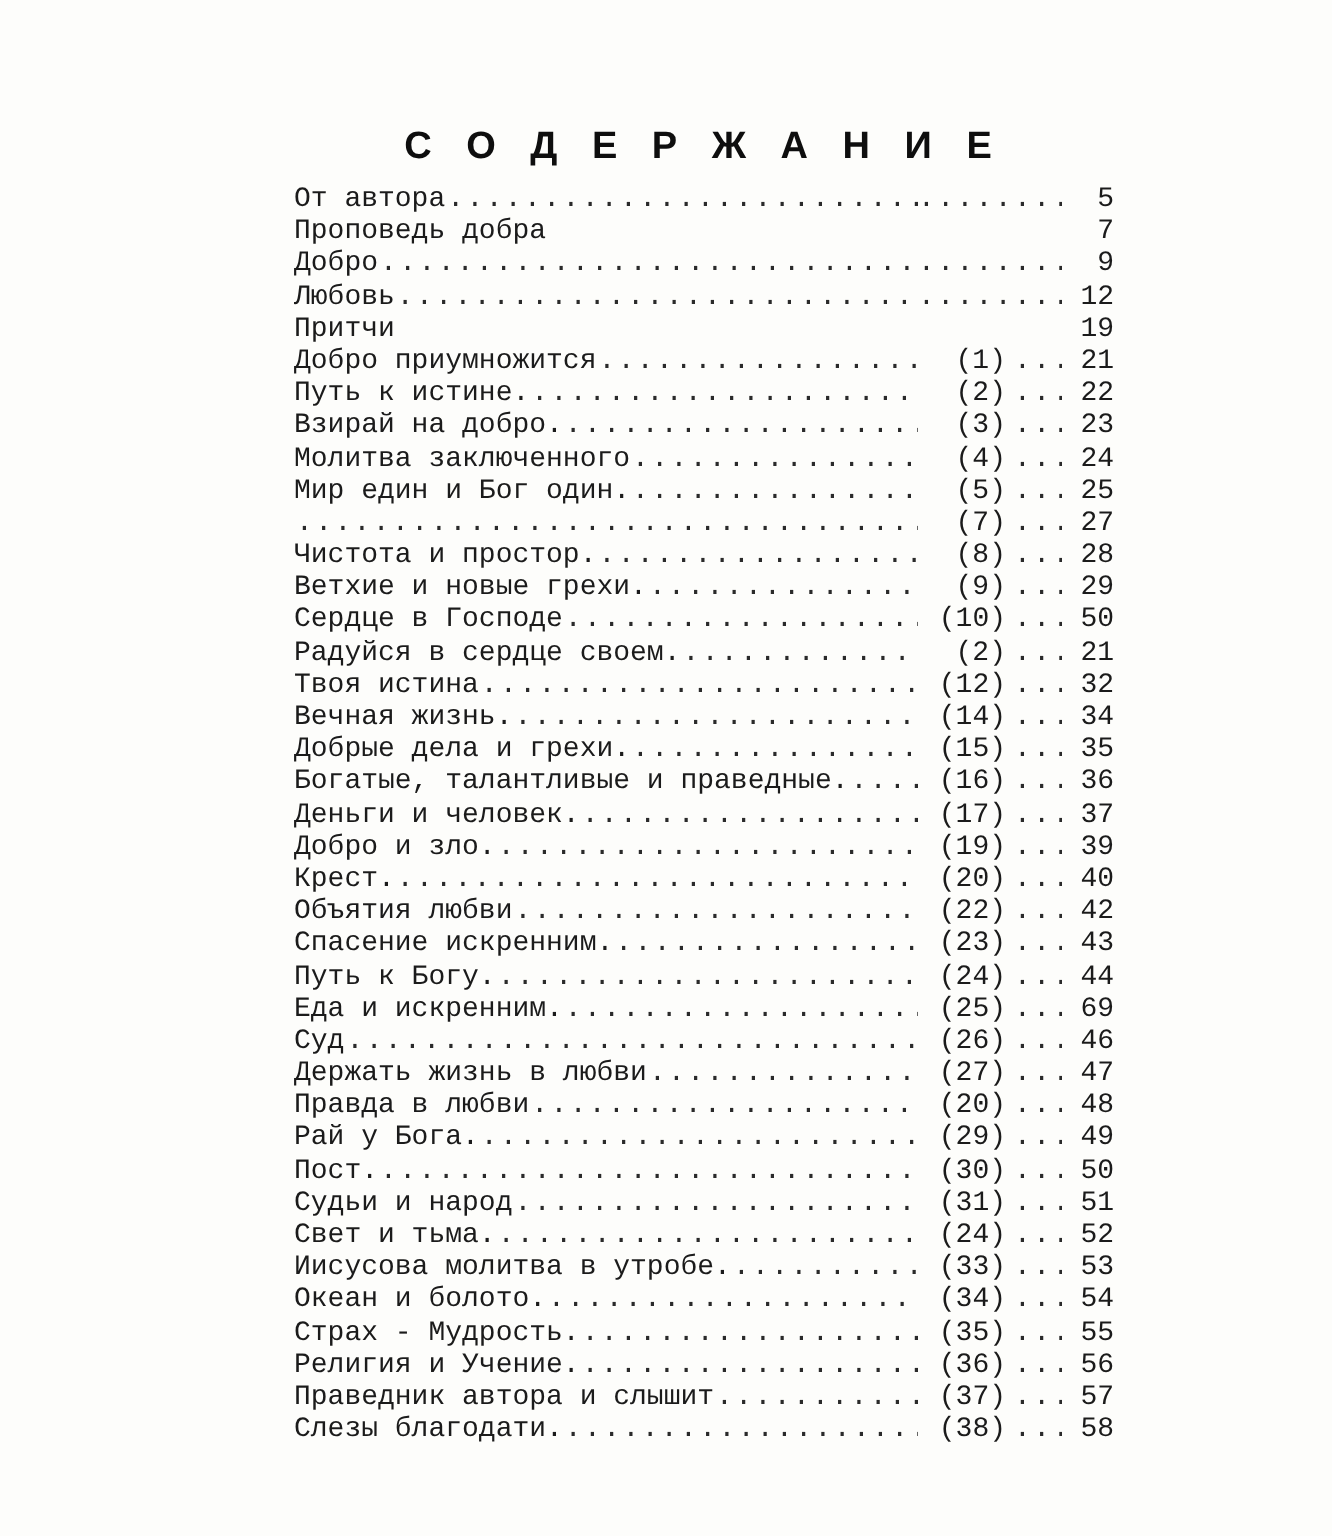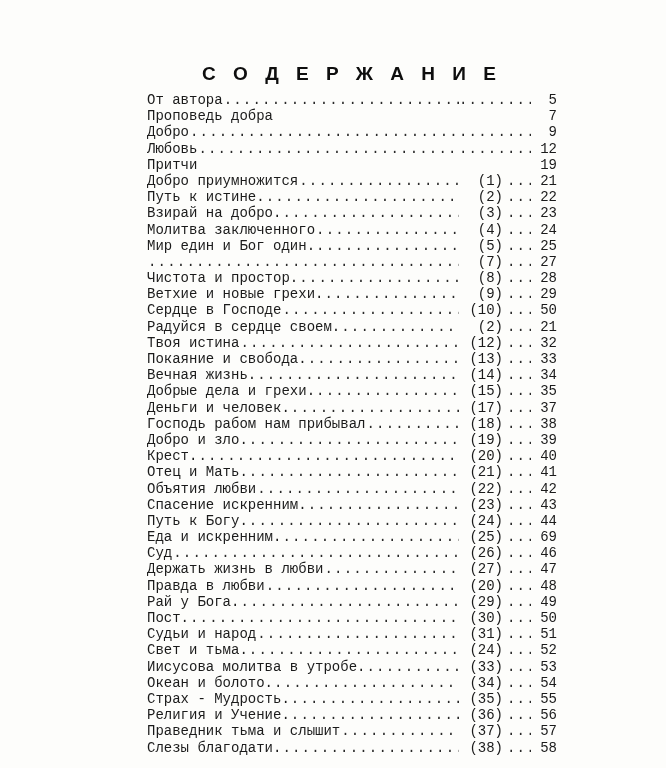--- a/index.html
+++ b/index.html
@@ -209,76 +209,62 @@
           <span class="pg">21</span>
         </div>
         <div class="row">
           <span class="t">Твоя истина</span>
           <span class="lead"></span>
           <span class="ch">(12)</span>
           <span class="plead"></span>
           <span class="pg">32</span>
         </div>
         <div class="row">
-          <span class="t">Покаяние и свобода.</span>
-          <span class="lead"></span>
-          <span class="ch">(13)</span>
-          <span class="plead"></span>
-          <span class="pg">33</span>
-        </div>
-        <div class="row">
           <span class="t">Вечная жизнь.</span>
           <span class="lead"></span>
           <span class="ch">(14)</span>
           <span class="plead"></span>
           <span class="pg">34</span>
         </div>
         <div class="row">
           <span class="t">Добрые дела и грехи.</span>
           <span class="lead"></span>
           <span class="ch">(15)</span>
           <span class="plead"></span>
           <span class="pg">35</span>
         </div>
         <div class="row">
+          <span class="t">Богатые, талантливые и праведные.</span>
+          <span class="lead"></span>
+          <span class="ch">(16)</span>
+          <span class="plead"></span>
+          <span class="pg">36</span>
+        </div>
+        <div class="row">
           <span class="t">Деньги и человек.</span>
           <span class="lead"></span>
           <span class="ch">(17)</span>
           <span class="plead"></span>
           <span class="pg">37</span>
         </div>
         <div class="row">
-          <span class="t">Господь рабом нам прибывал</span>
-          <span class="lead"></span>
-          <span class="ch">(18)</span>
-          <span class="plead"></span>
-          <span class="pg">38</span>
-        </div>
-        <div class="row">
           <span class="t">Добро и зло.</span>
           <span class="lead"></span>
           <span class="ch">(19)</span>
           <span class="plead"></span>
           <span class="pg">39</span>
         </div>
         <div class="row">
           <span class="t">Крест.</span>
           <span class="lead"></span>
           <span class="ch">(20)</span>
           <span class="plead"></span>
           <span class="pg">40</span>
         </div>
         <div class="row">
-          <span class="t">Отец и Мать.</span>
-          <span class="lead"></span>
-          <span class="ch">(21)</span>
-          <span class="plead"></span>
-          <span class="pg">41</span>
-        </div>
-        <div class="row">
           <span class="t">Объятия любви</span>
           <span class="lead"></span>
           <span class="ch">(22)</span>
           <span class="plead"></span>
           <span class="pg">42</span>
         </div>
         <div class="row">
           <span class="t">Спасение искренним.</span>
           <span class="lead"></span>
           <span class="ch">(23)</span>
@@ -370,21 +356,21 @@
           <span class="pg">55</span>
         </div>
         <div class="row">
           <span class="t">Религия и Учение.</span>
           <span class="lead"></span>
           <span class="ch">(36)</span>
           <span class="plead"></span>
           <span class="pg">56</span>
         </div>
         <div class="row">
-          <span class="t">Праведник тьма и слышит</span>
+          <span class="t">Праведник автора и слышит</span>
           <span class="lead"></span>
           <span class="ch">(37)</span>
           <span class="plead"></span>
           <span class="pg">57</span>
         </div>
         <div class="row">
           <span class="t">Слезы благодати.</span>
           <span class="lead"></span>
           <span class="ch">(38)</span>
           <span class="plead"></span>

